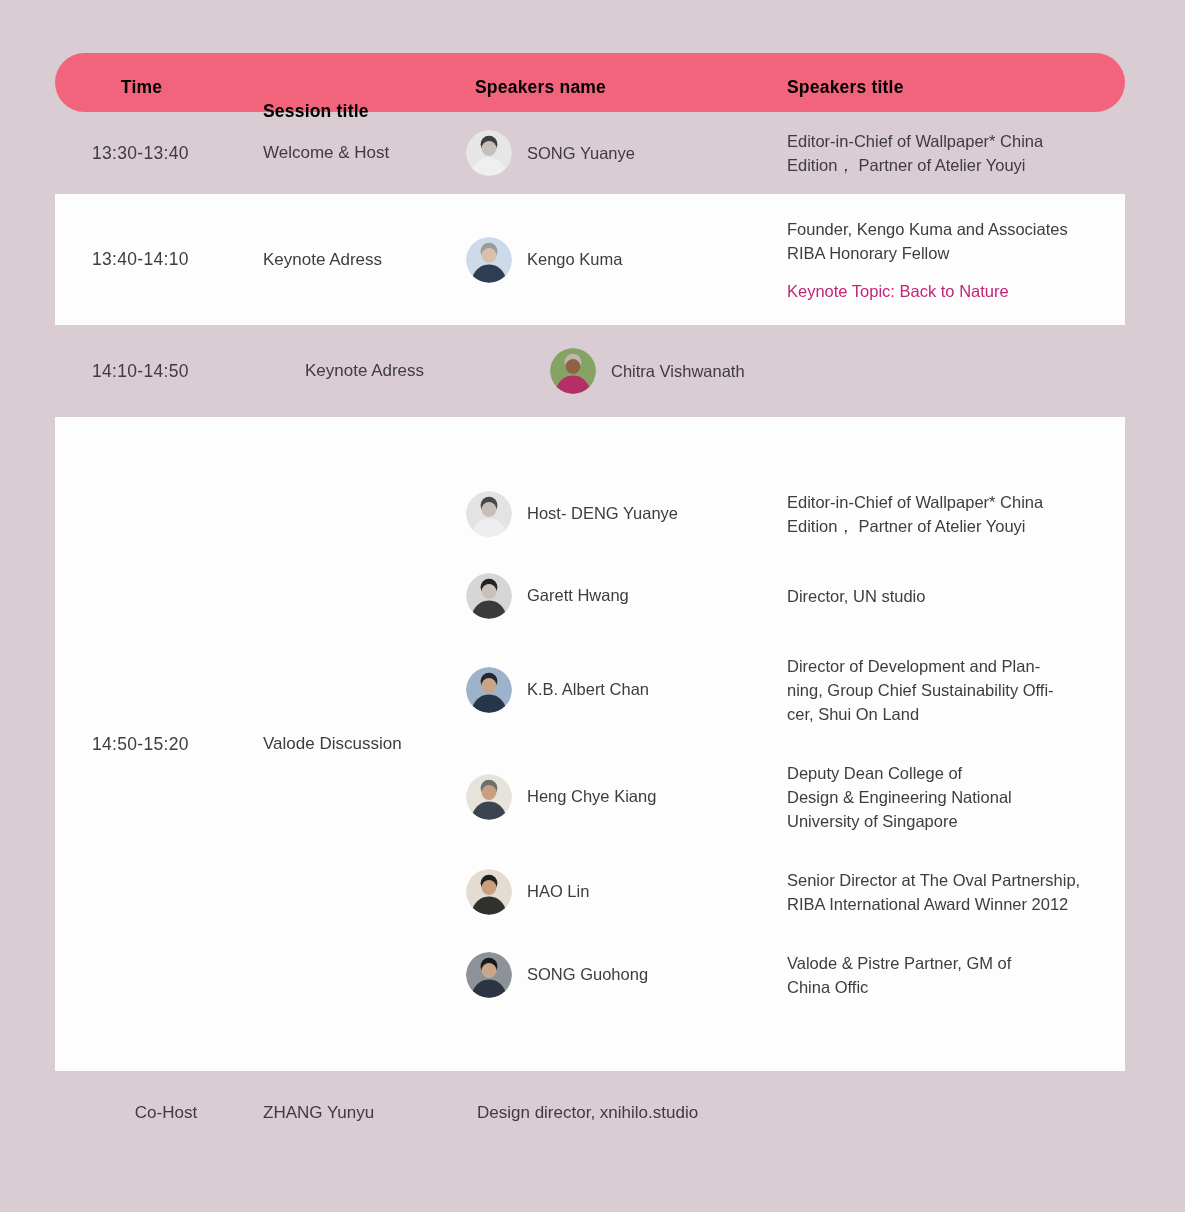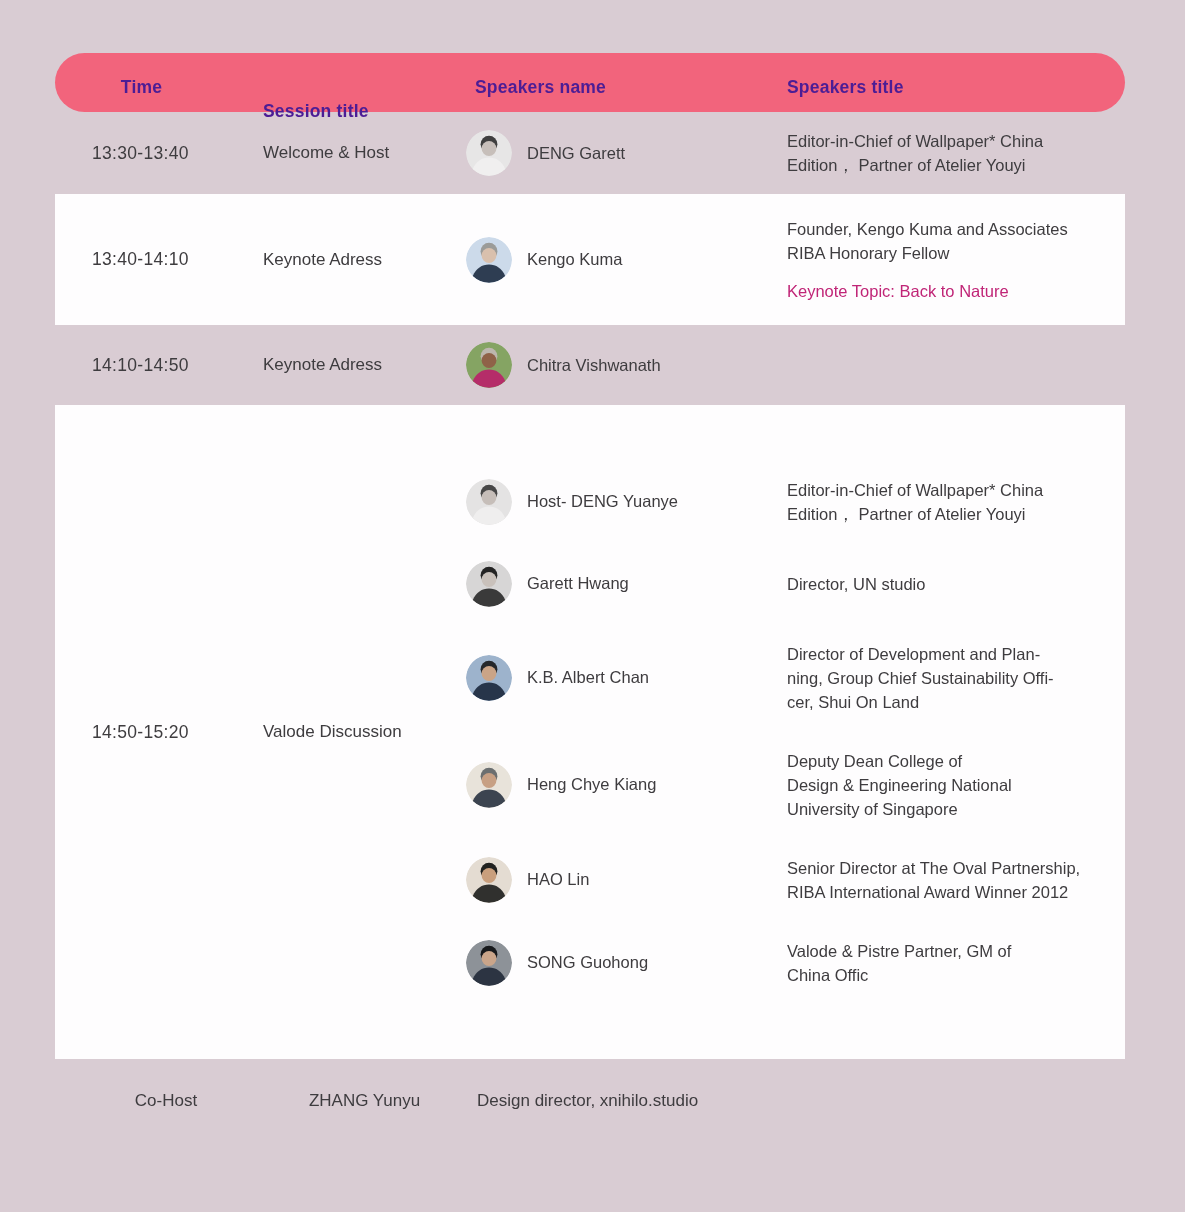--- a/index.html
+++ b/index.html
@@ -17,37 +17,37 @@
   .content{
     position:absolute;left:55px;top:53px;width:1070px;
   }
   
   .header-bar{
     height:59px;border-radius:30px;
     background:var(--accent,#f2647c);
     display:grid;
     grid-template-columns:185px 226px 321px 1fr;
     align-items:center;
-    color:#4c1d95;font-size:17.5px;font-weight:700;letter-spacing:.2px;
+    color:#000000;font-size:17.5px;font-weight:700;letter-spacing:.2px;
   }
   .header-bar .h-time{text-align:center;padding-right:12px;}
   .header-bar .h-session{padding-left:23px;margin-top:48px;}
   .header-bar .h-name{padding-left:9px;}
   .header-bar .h-title{padding-left:0;}
   
   .row{
     display:grid;
     grid-template-columns:185px 226px 1fr;
     align-items:center;
   }
   .band-white{background:var(--band,#fefdfe);}
   .band-plain{background:transparent;}
   #rows .row:nth-child(1){height:82px;}
   #rows .row:nth-child(2){height:131px;}
-  #rows .row:nth-child(3){height:80px;}
+  #rows .row:nth-child(3){height:92px;gap:42px;}
   #rows .row:nth-child(4){height:654px;}
   .cell-time{font-size:17.5px;padding-left:37px;letter-spacing:.3px;}
   .cell-session{font-size:17px;padding-left:23px;}
   .speakers{display:flex;flex-direction:column;justify-content:center;gap:35px;}
   .speaker{
     display:grid;
     grid-template-columns:46px 275px 1fr;
     column-gap:0;
     align-items:center;
   }
@@ -59,21 +59,21 @@
   .sp-topic{color:var(--magenta,#c02577);margin-top:14px;white-space:pre-line;}
   
   .footer-row{
     display:grid;
     grid-template-columns:185px 226px 1fr;
     align-items:center;
     height:84px;
     font-size:17px;
   }
   .f-label{padding-left:37px;text-align:center;}
-  .f-name{padding-left:23px;text-align:center;}
+  .f-name{padding-left:23px;}
   .f-title{padding-left:11px;}
 </style>
 </head>
 <body style="background: rgb(217, 204, 211);">
 
 <div class="page" style="--bg: #d9ccd3; --band: #fefdfe; --accent: #f2647c; --ink: #3e3c3f; --magenta: #c02577;">
   <div class="content">
 
     <div class="header-bar">
       <div class="h-time">Time</div>
@@ -89,21 +89,21 @@
     <div class="speakers">
             <div class="speaker">
     <span class="avatar-wrap">
       <svg class="avatar" viewBox="0 0 46 46" aria-hidden="true">
         <circle class="av-bg" cx="23" cy="23" r="23" style="fill: rgb(231, 230, 230);"></circle>
         <circle class="av-hair" cx="23" cy="14.2" r="8.4" style="fill: rgb(63, 63, 63);"></circle>
         <circle class="av-head" cx="23" cy="18.5" r="7.4" style="fill: rgb(199, 191, 186);"></circle>
         <path class="av-body" d="M6.8 39 A23 23 0 0 0 39.2 39 C36 31.2 30 27.4 23 27.4 C16 27.4 10 31.2 6.8 39 Z" style="fill: rgb(240, 239, 239);"></path>
       </svg>
     </span>
-    <div class="sp-name">DENG Garett</div>
+    <div class="sp-name">SONG Yuanye</div>
     <div class="sp-titleblock">
       <div class="sp-title">Editor-in-Chief of Wallpaper* China
 Edition， Partner of Atelier Youyi</div>
 
     </div>
   </div>
           </div>
   </div>
         <div class="row band-white">
     <div class="cell-time">13:40-14:10</div>

